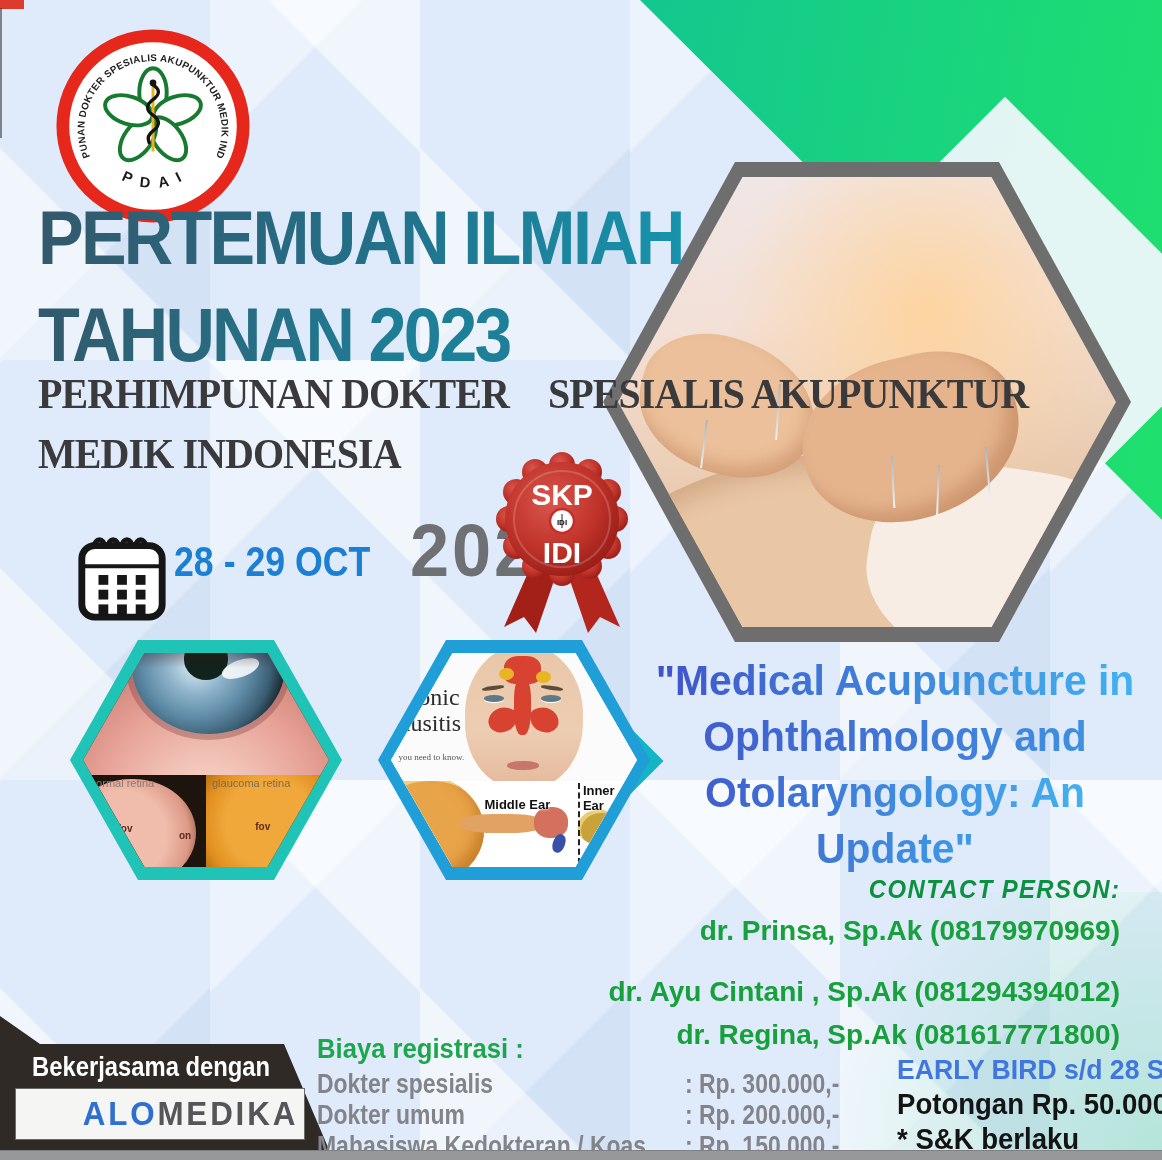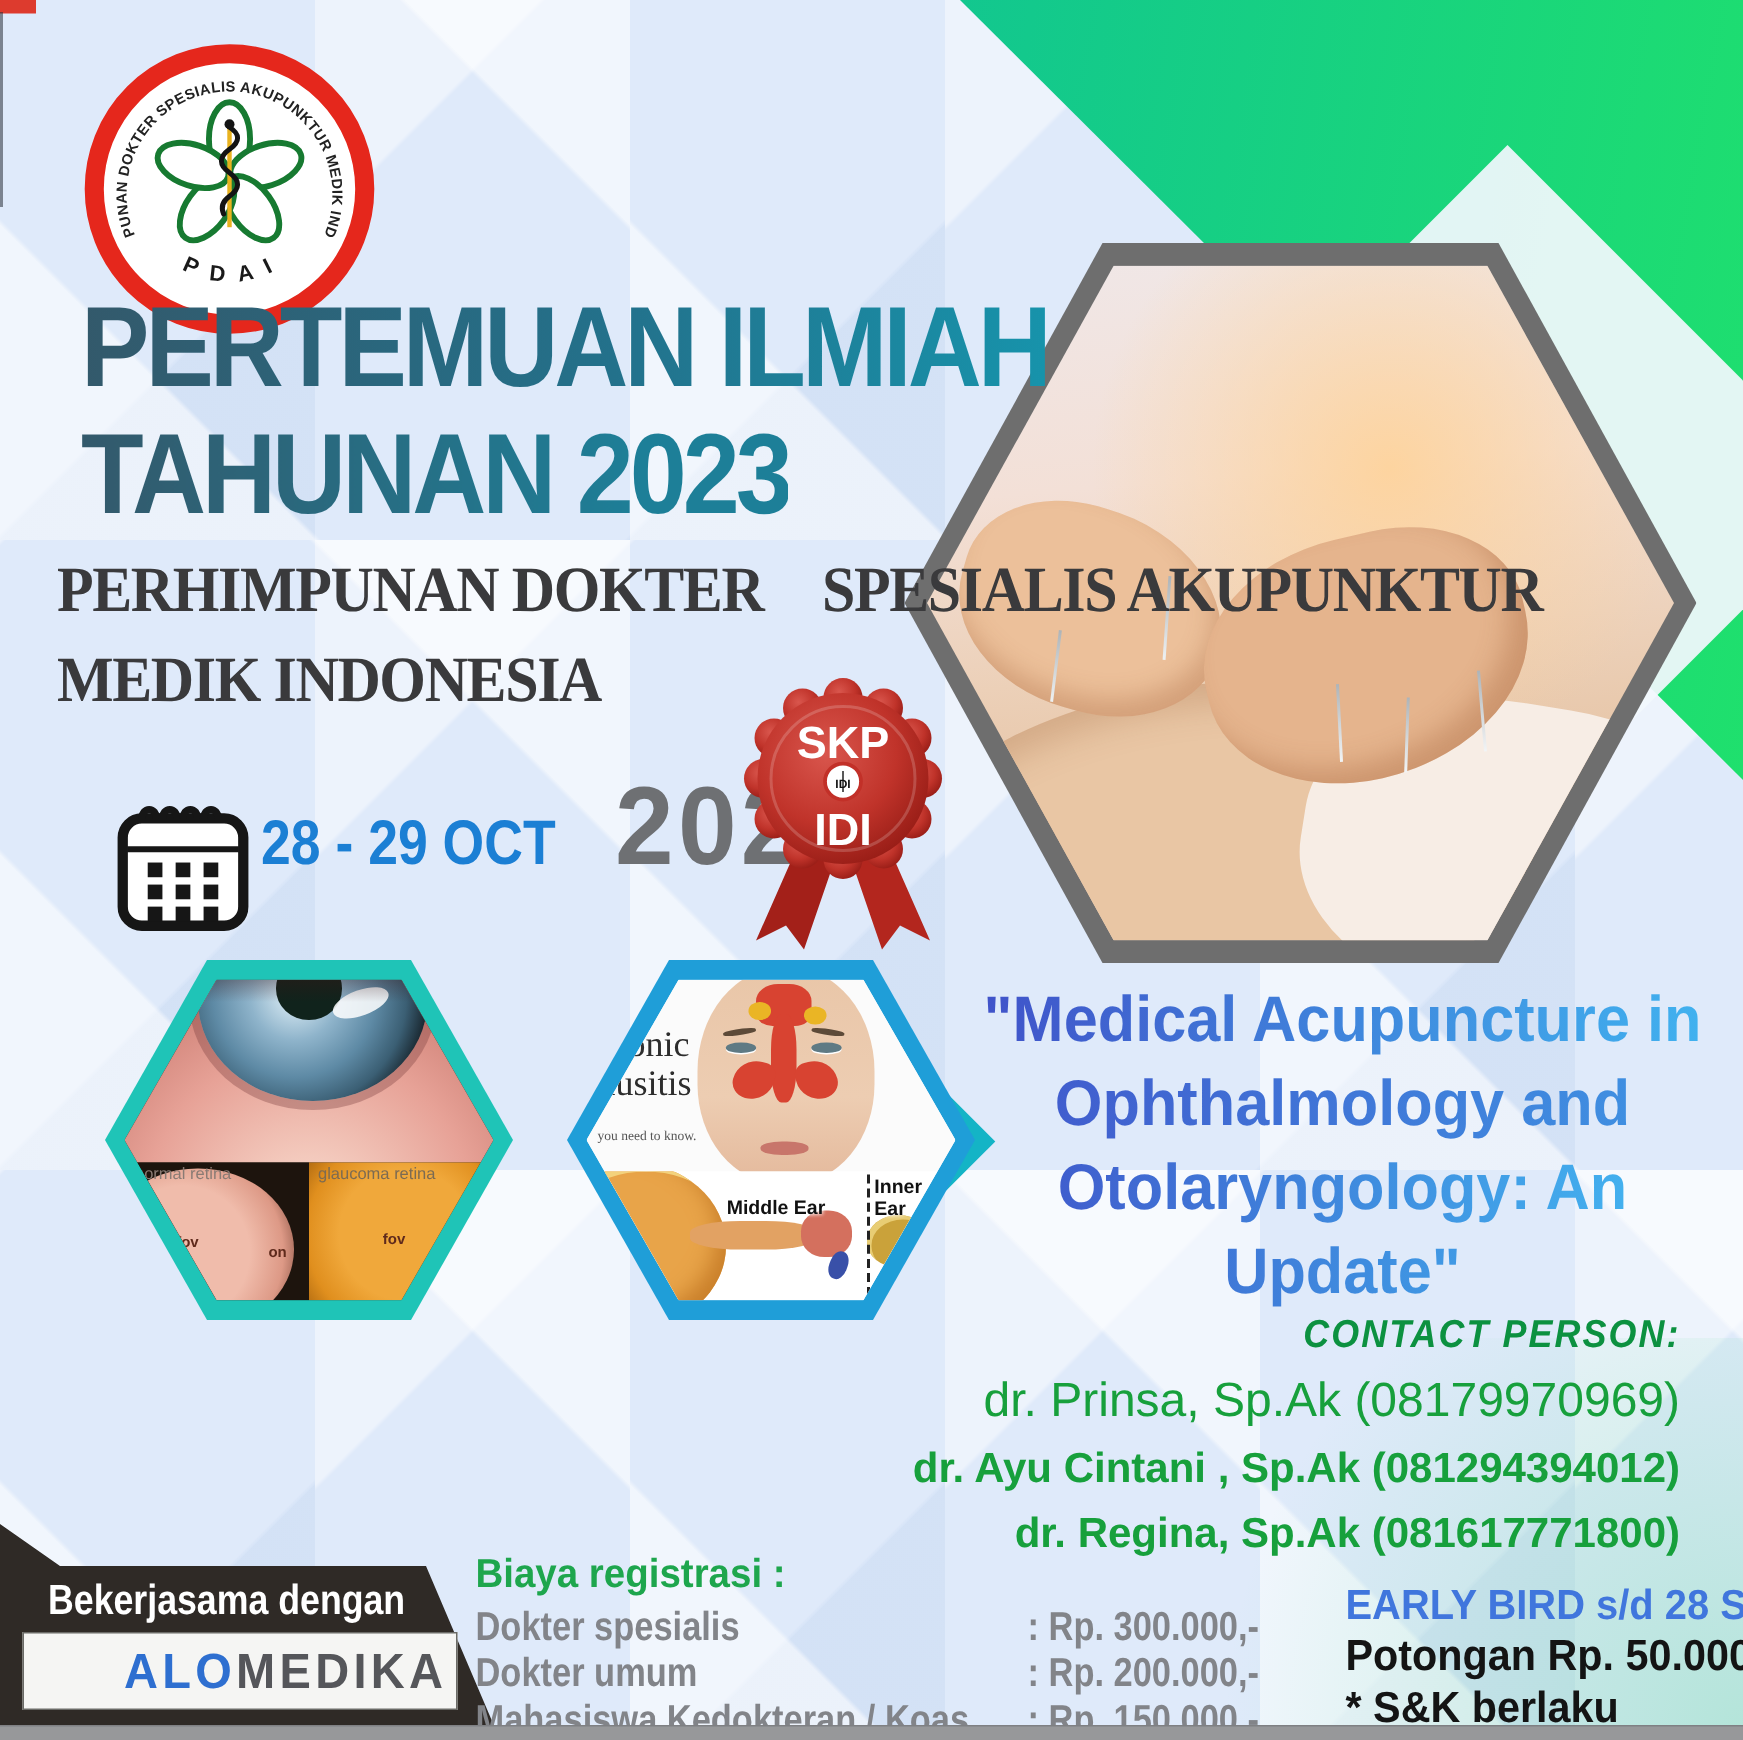--- a/index.html
+++ b/index.html
@@ -57,21 +57,21 @@
         <ellipse cx="0" cy="-26" rx="14" ry="25" transform="rotate(216)"></ellipse>
         <ellipse cx="0" cy="-26" rx="14" ry="25" transform="rotate(288)"></ellipse>
       </g>
       <rect x="-1.5" y="-36" width="3" height="70" fill="#e8b21f"></rect>
       <path d="M0,-34 q 11,7 0,15 q -11,8 0,16 q 11,8 0,16 q -7,5 -4,12" fill="none" stroke="#141414" stroke-width="3.4" stroke-linecap="round"></path>
       <circle cx="0" cy="-36" r="3.4" fill="#141414"></circle>
     </g>
   </svg>
 
 
-  <div class="abs" style="left:38px;top:200px;z-index:3;line-height:64px;margin-left:16px;">
+  <div class="abs" style="left:38px;top:200px;z-index:3;line-height:76px;">
     <div class="cond gtext" style="font-size:76px;font-weight:800;letter-spacing:-3px;transform:scaleX(.9);white-space:nowrap;
                 background-image:linear-gradient(90deg,#33596b 0%,#23718b 55%,#1793ab 100%);">PERTEMUAN ILMIAH</div>
     <div class="cond gtext" style="font-size:76px;font-weight:800;letter-spacing:-3px;transform:scaleX(.9);white-space:nowrap;
                 background-image:linear-gradient(90deg,#33596b 0%,#1d7f98 80%);">TAHUNAN 2023</div>
   </div>
 
   <div class="abs serif" style="left:38px;top:368px;z-index:3;line-height:51px;color:#3a3a3c;font-weight:700;">
     <div class="cond" style="font-size:43px;transform:scaleX(.93);white-space:nowrap;letter-spacing:-1px;">PERHIMPUNAN DOKTER</div>
     <div class="cond" style="font-size:43px;transform:scaleX(.93);white-space:nowrap;letter-spacing:-1px;">SPESIALIS AKUPUNKTUR</div>
     <div class="cond" style="font-size:43px;transform:scaleX(.93);white-space:nowrap;letter-spacing:-1px;">MEDIK INDONESIA</div>
@@ -229,22 +229,22 @@
   <div class="abs" style="left:628px;top:652px;width:534px;z-index:3;text-align:center;line-height:56px;">
     <div class="gtext" style="font-size:43px;font-weight:800;transform:scaleX(.95);background-image:linear-gradient(90deg,#4050c8 0%,#3f8fe0 60%,#41b4f0 100%);">"Medical Acupuncture in</div>
     <div class="gtext" style="font-size:43px;font-weight:800;transform:scaleX(.95);background-image:linear-gradient(90deg,#4156cb 0%,#3f97e4 100%);">Ophthalmology and</div>
     <div class="gtext" style="font-size:43px;font-weight:800;transform:scaleX(.95);background-image:linear-gradient(90deg,#4050c8 0%,#3f8fe0 55%,#45bdf4 100%);">Otolaryngology: An Update"</div>
   </div>
 
 
   <div class="abs" style="right:42px;top:874px;z-index:3;text-align:right;">
     <div style="font-size:26px;font-weight:900;font-style:italic;color:#0c9140;letter-spacing:1.5px;
                 display:inline-block;transform:scaleX(.92);transform-origin:right top;">CONTACT PERSON:</div>
-    <div style="font-size:32px;font-weight:400;color:#17a03c;margin-top:10px;">dr. Prinsa, Sp.Ak (08179970969)</div>
-    <div style="font-size:28px;font-weight:700;color:#17a03c;margin-top:11px;">dr. Ayu Cintani , Sp.Ak (081294394012)</div>
+    <div style="font-size:28px;font-weight:700;color:#17a03c;margin-top:10px;">dr. Prinsa, Sp.Ak (08179970969)</div>
+    <div style="font-size:28px;font-weight:700;color:#17a03c;margin-top:29px;">dr. Ayu Cintani , Sp.Ak (081294394012)</div>
     <div style="font-size:28px;font-weight:700;color:#17a03c;margin-top:11px;">dr. Regina, Sp.Ak (081617771800)</div>
   </div>
 
   <div class="abs" style="left:0;top:1012px;width:336px;height:140px;background:#2f2a26;z-index:4;
               clip-path:polygon(0 4px,40px 32px,284px 32px,330px 140px,0 140px);"></div>
   <div class="abs cond" style="left:32px;top:1051px;z-index:5;font-size:28px;font-weight:800;color:#ffffff;transform:scaleX(.85);white-space:nowrap;">Bekerjasama dengan</div>
   <div class="abs" style="left:15px;top:1088px;width:288px;height:50px;background:#f5f5f3;border:1px solid #6a6a66;z-index:5;
               display:flex;align-items:center;justify-content:flex-end;">
     <span style="font-size:33px;font-weight:800;letter-spacing:3px;transform:scaleX(.95);white-space:nowrap;">
       <span style="color:#2e6fd0;">ALO</span><span style="color:#55565a;">MEDIKA</span>

